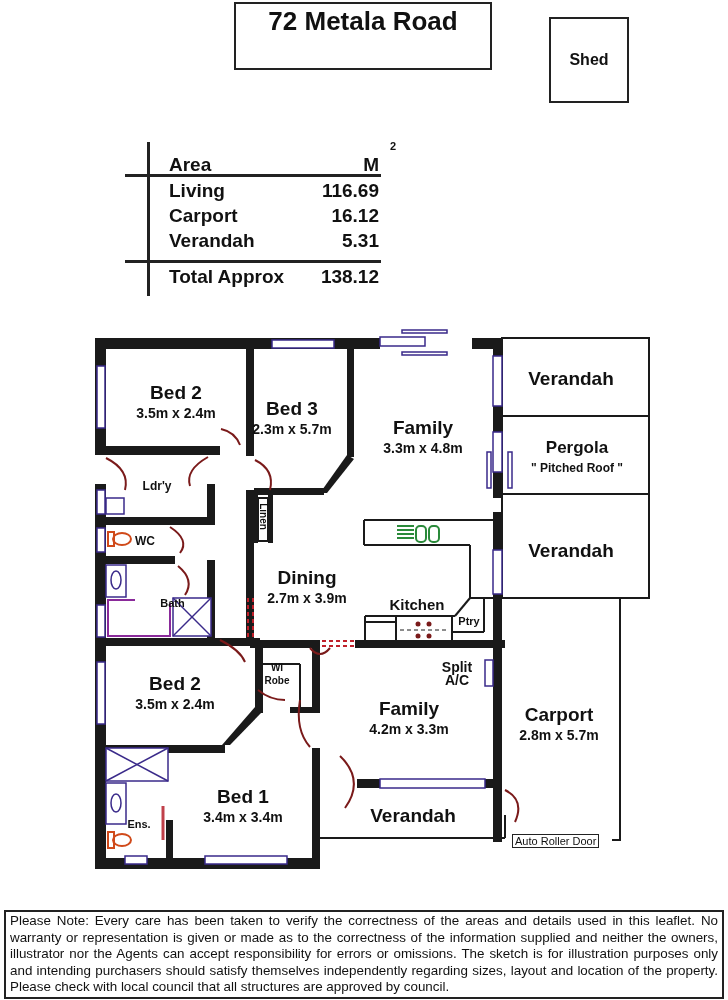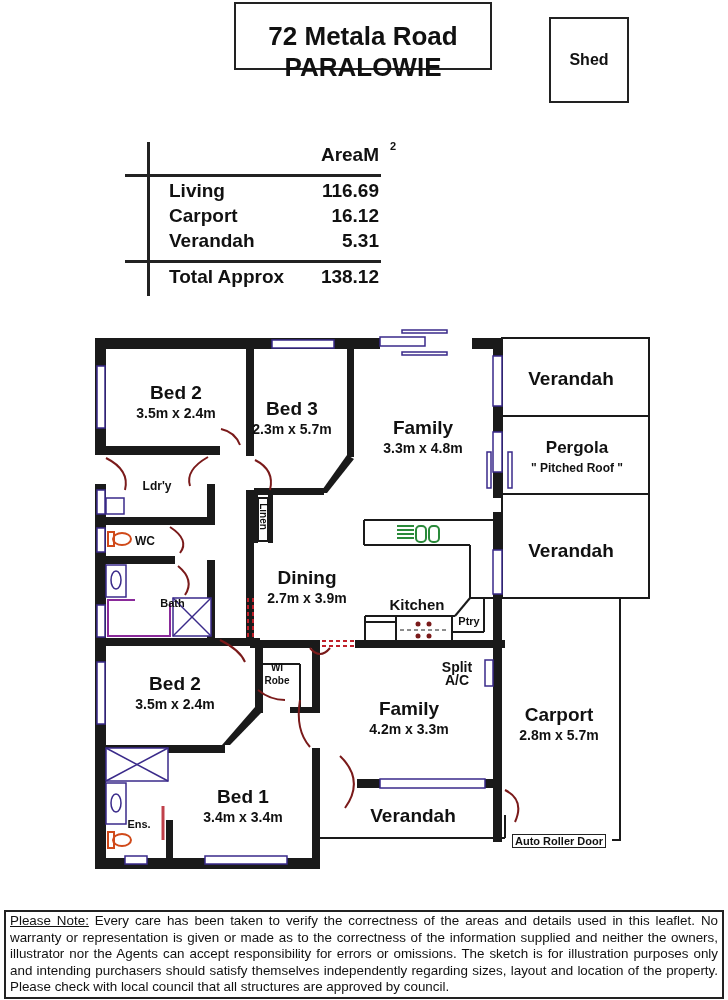--- a/index.html
+++ b/index.html
@@ -1,49 +1,48 @@
 <!DOCTYPE html>
 <html><head>
 <meta charset="utf-8">
 <style>
   html, body { margin: 0; padding: 0; background: #ffffff; }
   body { width: 728px; height: 1000px; position: relative; overflow: hidden; font-family: "Liberation Sans", sans-serif; color: #111; }
   .abs { position: absolute; }
-  .title-box { left: 234px; top: 2px; width: 258px; height: 68px; border: 2px solid #222; box-sizing: border-box; text-align: center; font-weight: bold; font-size: 26px; line-height: 31px; padding-top: 17px; }
+  .title-box { left: 234px; top: 2px; width: 258px; height: 68px; border: 2px solid #222; box-sizing: border-box; text-align: center; font-weight: bold; font-size: 26px; line-height: 31px; padding-top: 2px; }
   .shed-box { left: 549px; top: 17px; width: 80px; height: 86px; border: 2px solid #222; box-sizing: border-box; font-weight: bold; font-size: 16px; display: flex; align-items: center; justify-content: center; }
   .area-table { left: 125px; top: 140px; width: 285px; height: 158px; }
   .area-table .vline { position: absolute; left: 22px; top: 2px; width: 3px; height: 154px; background: #222; }
   .area-table .hline { position: absolute; left: 0; width: 256px; height: 3px; background: #222; }
   .area-table .row { position: absolute; left: 44px; width: 210px; font-weight: bold; font-size: 19px; display: flex; justify-content: space-between; }
   .area-table .sup { position: absolute; left: 265px; top: 0px; font-size: 11px; font-weight: bold; }
   .room-label { position: absolute; font-weight: bold; text-align: center; white-space: nowrap; transform: translateX(-50%); }
   .room-label .name { font-size: 19px; line-height: 22px; display: block; }
   .room-label .dim { font-size: 14px; line-height: 18px; display: block; }
   .small-label { position: absolute; font-weight: bold; font-size: 11px; text-align: center; white-space: nowrap; transform: translateX(-50%); line-height: 13px; }
-  .roller { position: absolute; left: 512px; top: 834px; border: 1px solid #222; background: #fff; font-size: 11px; font-weight: bold; padding: 0 2px; line-height: 12px; }
+  .roller { position: absolute; left: 512px; top: 834px; border: 1px solid #222; background: #fff; font-size: 11px; font-weight: normal; padding: 0 2px; line-height: 12px; }
   .note { left: 4px; top: 910px; width: 720px; height: 89px; border: 2px solid #222; box-sizing: border-box; font-size: 13.4px; line-height: 16.6px; padding: 1px 4px; text-align: justify; overflow: hidden; }
-  .note .note-head { text-decoration: underline; }
+  .note .note-head { }
   svg.plan { position: absolute; left: 0; top: 0; }
 </style>
 </head>
 <body>
 
 <div class="abs title-box">
   <div>72 Metala Road</div>
-  <div>PARALOWIE</div>
 </div>
 <div class="abs shed-box">
   <span>Shed</span>
 </div>
 
 <div class="abs area-table">
   <div class="vline"></div>
   <div class="hline" style="top:34px;"></div>
   <div class="hline" style="top:120px;"></div>
-  <div class="row" style="top:4px;justify-content:flex-end;">
+  <div class="row" style="top:14px;">
     <span>Area</span>
     <span>M</span>
   </div>
   <span class="sup">2</span>
   <div class="row" style="top:40px;">
     <span>Living</span>
     <span>116.69</span>
   </div>
   <div class="row" style="top:65px;">
     <span>Carport</span>

